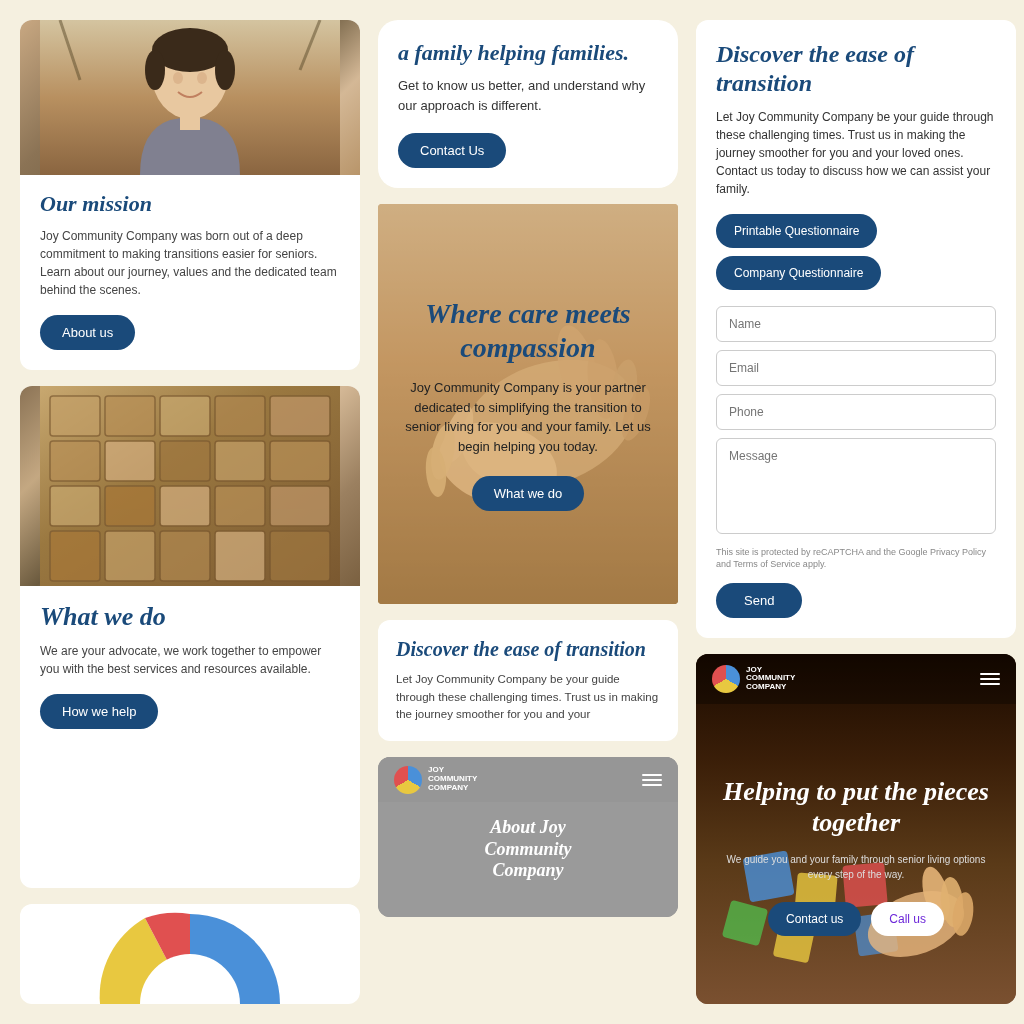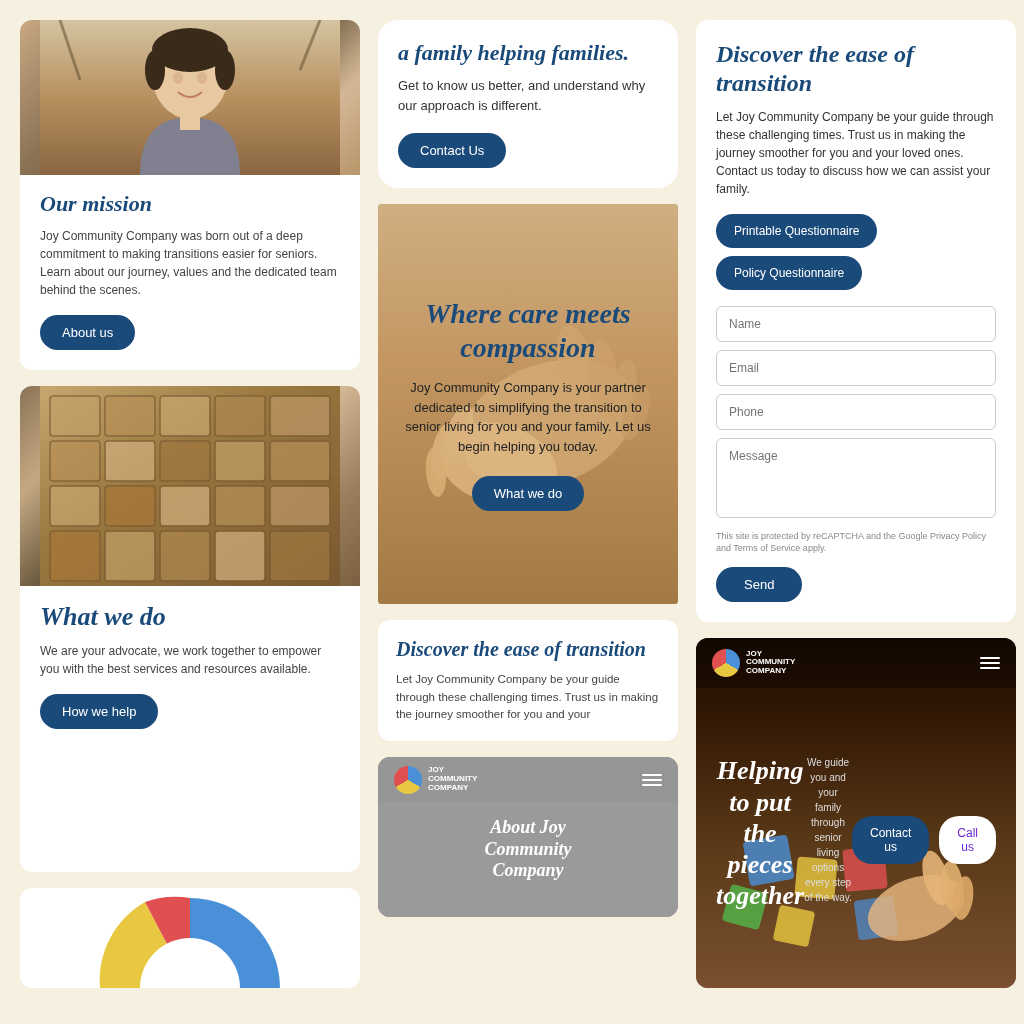--- a/index.html
+++ b/index.html
@@ -316,21 +316,21 @@
       font-family: Arial, sans-serif;
       color: #666;
       outline: none;
     }
     .form-textarea {
       width: 100%;
       border: 1px solid #ccc;
       border-radius: 6px;
       padding: 10px 12px;
       font-size: 12px;
-      height: 80px;
+      height: 96px;
       resize: none;
       margin-bottom: 8px;
       font-family: Arial, sans-serif;
       color: #666;
       outline: none;
     }
     .form-disclaimer {
       font-size: 9px;
       color: #888;
       line-height: 1.4;
@@ -368,21 +368,21 @@
       align-items: center;
       justify-content: space-between;
       padding: 0 16px;
       background: rgba(0,0,0,0.3);
     }
     .pieces-content {
       position: absolute;
       top: 55px;
       left: 0; right: 0; bottom: 0;
       display: flex;
-      flex-direction: row;
+      flex-direction: column;
       align-items: center;
       justify-content: center;
       padding: 20px;
       text-align: center;
     }
     .pieces-title {
       color: #fff;
       font-size: 26px;
       font-style: italic;
       font-weight: bold;
@@ -621,21 +621,21 @@
 
   </div>
 
   <div class="col3">
 
     <div class="form-card card">
       <div class="form-title">Discover the ease of transition</div>
       <p class="form-desc">Let Joy Community Company be your guide through these challenging times. Trust us in making the journey smoother for you and your loved ones. Contact us today to discuss how we can assist your family.</p>
       <div class="form-buttons">
         <button class="btn-form">Printable Questionnaire</button>
-        <button class="btn-form">Policy Questionnaire</button>
+        <button class="btn-form">Company Questionnaire</button>
       </div>
       <input class="form-input" type="text" placeholder="Name" style="">
       <input class="form-input" type="email" placeholder="Email" style="">
       <input class="form-input" type="tel" placeholder="Phone" style="">
       <textarea class="form-textarea" placeholder="Message" style=""></textarea>
       <p class="form-disclaimer">This site is protected by reCAPTCHA and the Google Privacy Policy and Terms of Service apply.</p>
       <button class="btn-send">Send</button>
     </div>
 
     <div class="pieces-card">

